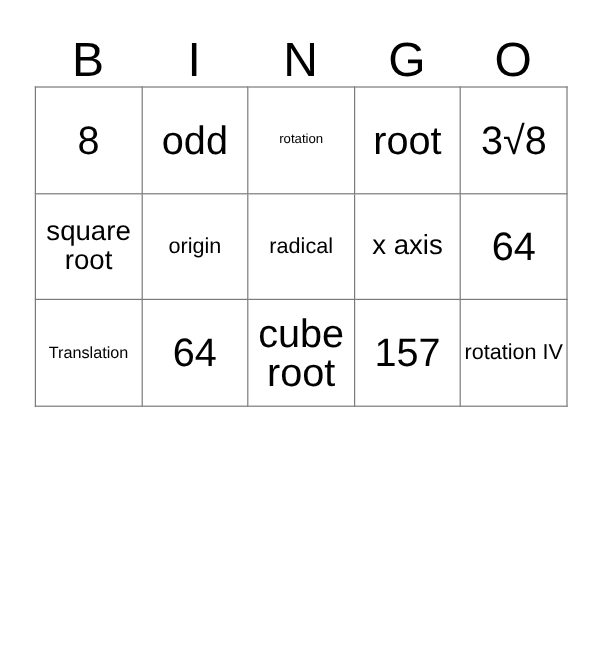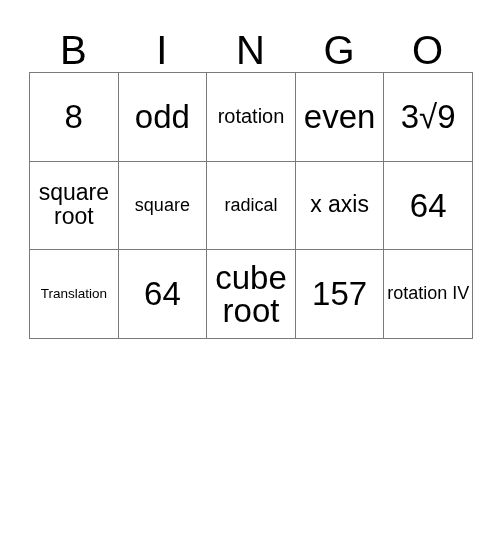--- a/index.html
+++ b/index.html
@@ -59,21 +59,21 @@
     box-sizing: border-box;
     overflow: hidden;
     word-wrap: break-word;
     line-height: 1.04;
     color: #000000;
   }
 
   
   .sz-xxs { font-size: 10px;  line-height: 1.15; }
   .sz-xs  { font-size: 13.5px; line-height: 1.1; }
-  .sz-s   { font-size: 20px;  line-height: 1.08; }
+  .sz-s   { font-size: 11px;  line-height: 1.08; }
   .sz-m   { font-size: 18px;  line-height: 1.06; }
   .sz-l   { font-size: 23px;  line-height: 1.04; }
   .sz-xl  { font-size: 28px;  line-height: 1.02; }
   .sz-xxl { font-size: 33px;  line-height: 1.0; }
 
   .cell-text {
     display: block;
     width: 100%;
   }
 </style>
@@ -96,32 +96,32 @@
         <td>
             <span class="cell-text sz-xxl">8</span>
           </td>
         <td>
             <span class="cell-text sz-xxl">odd</span>
           </td>
         <td>
             <span class="cell-text sz-s">rotation</span>
           </td>
         <td>
-            <span class="cell-text sz-xxl">even</span>
+            <span class="cell-text sz-xxl">root</span>
           </td>
         <td>
-            <span class="cell-text sz-xxl">3√9</span>
+            <span class="cell-text sz-xxl">3√8</span>
           </td>
       </tr>
       <tr>
         <td>
             <span class="cell-text sz-l">square root</span>
           </td>
         <td>
-            <span class="cell-text sz-m">square</span>
+            <span class="cell-text sz-m">origin</span>
           </td>
         <td>
             <span class="cell-text sz-m">radical</span>
           </td>
         <td>
             <span class="cell-text sz-l">x axis</span>
           </td>
         <td>
             <span class="cell-text sz-xxl">64</span>
           </td>

